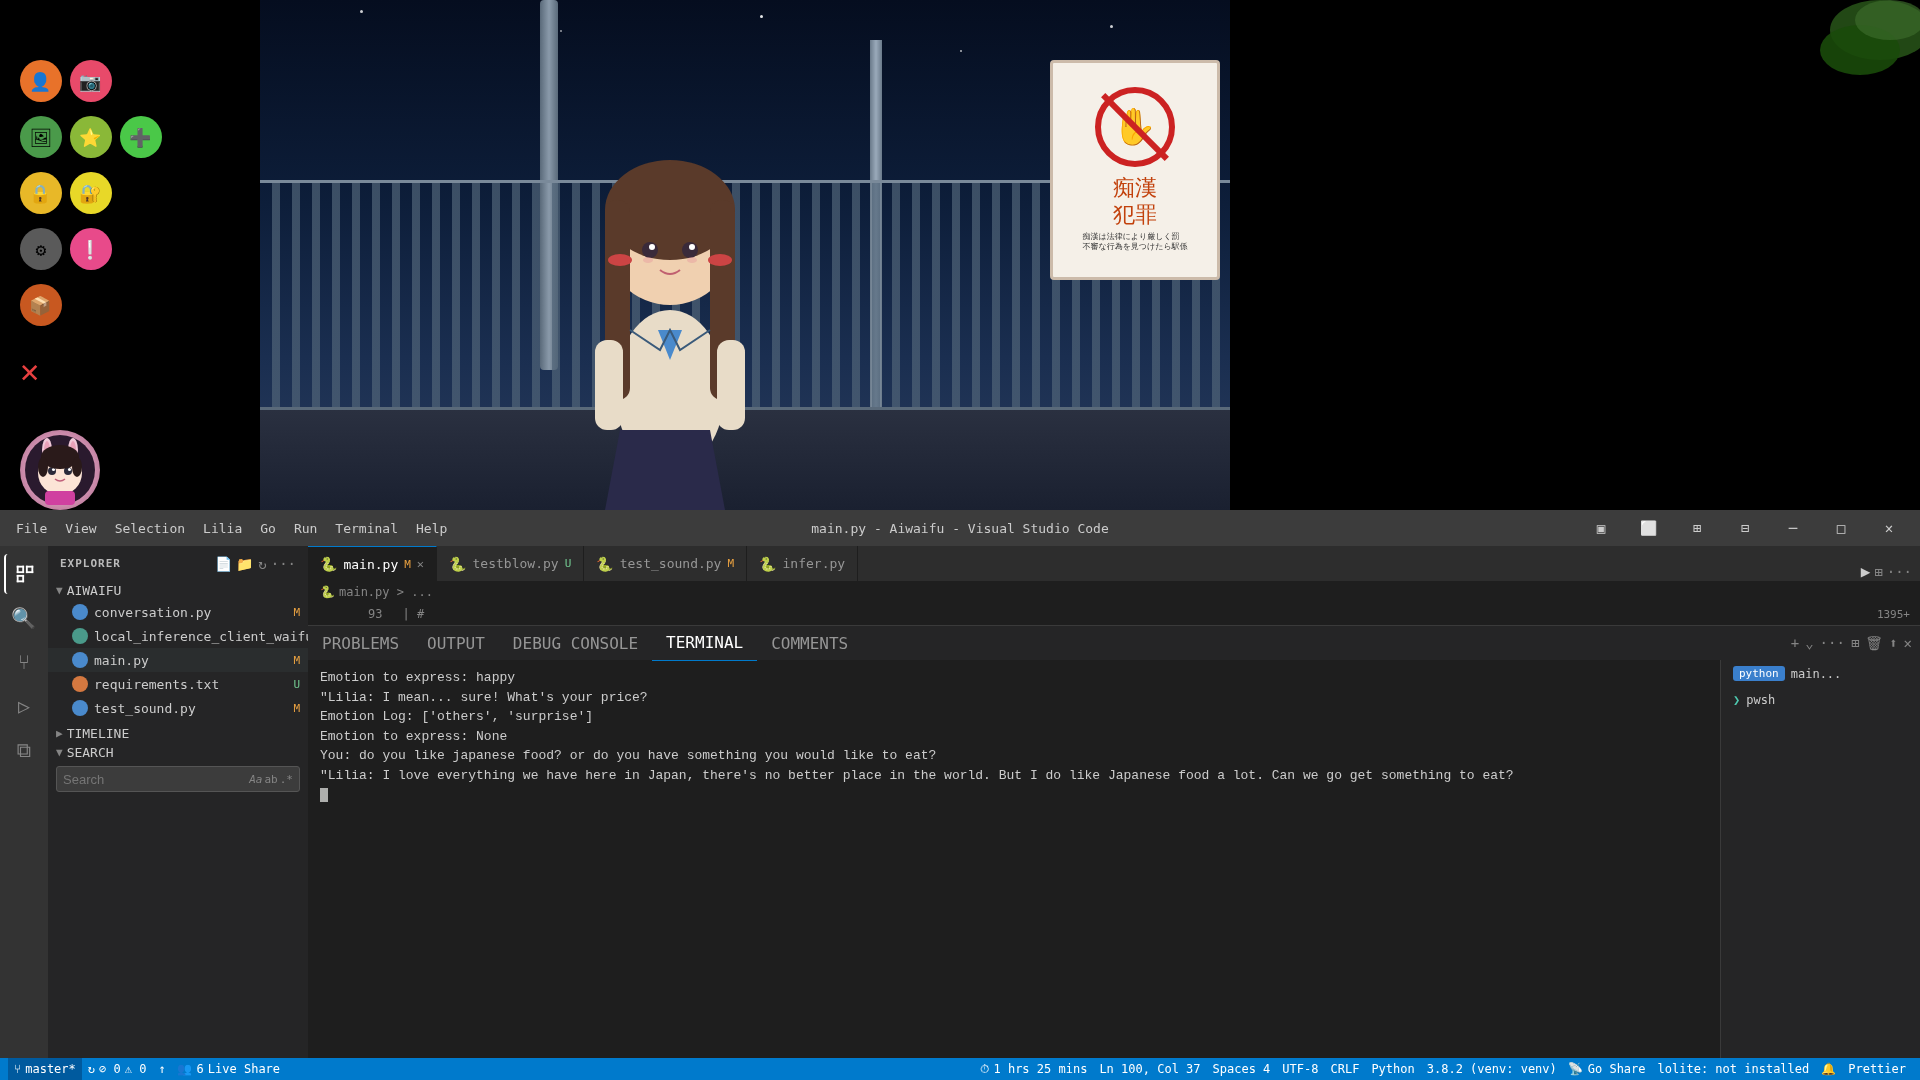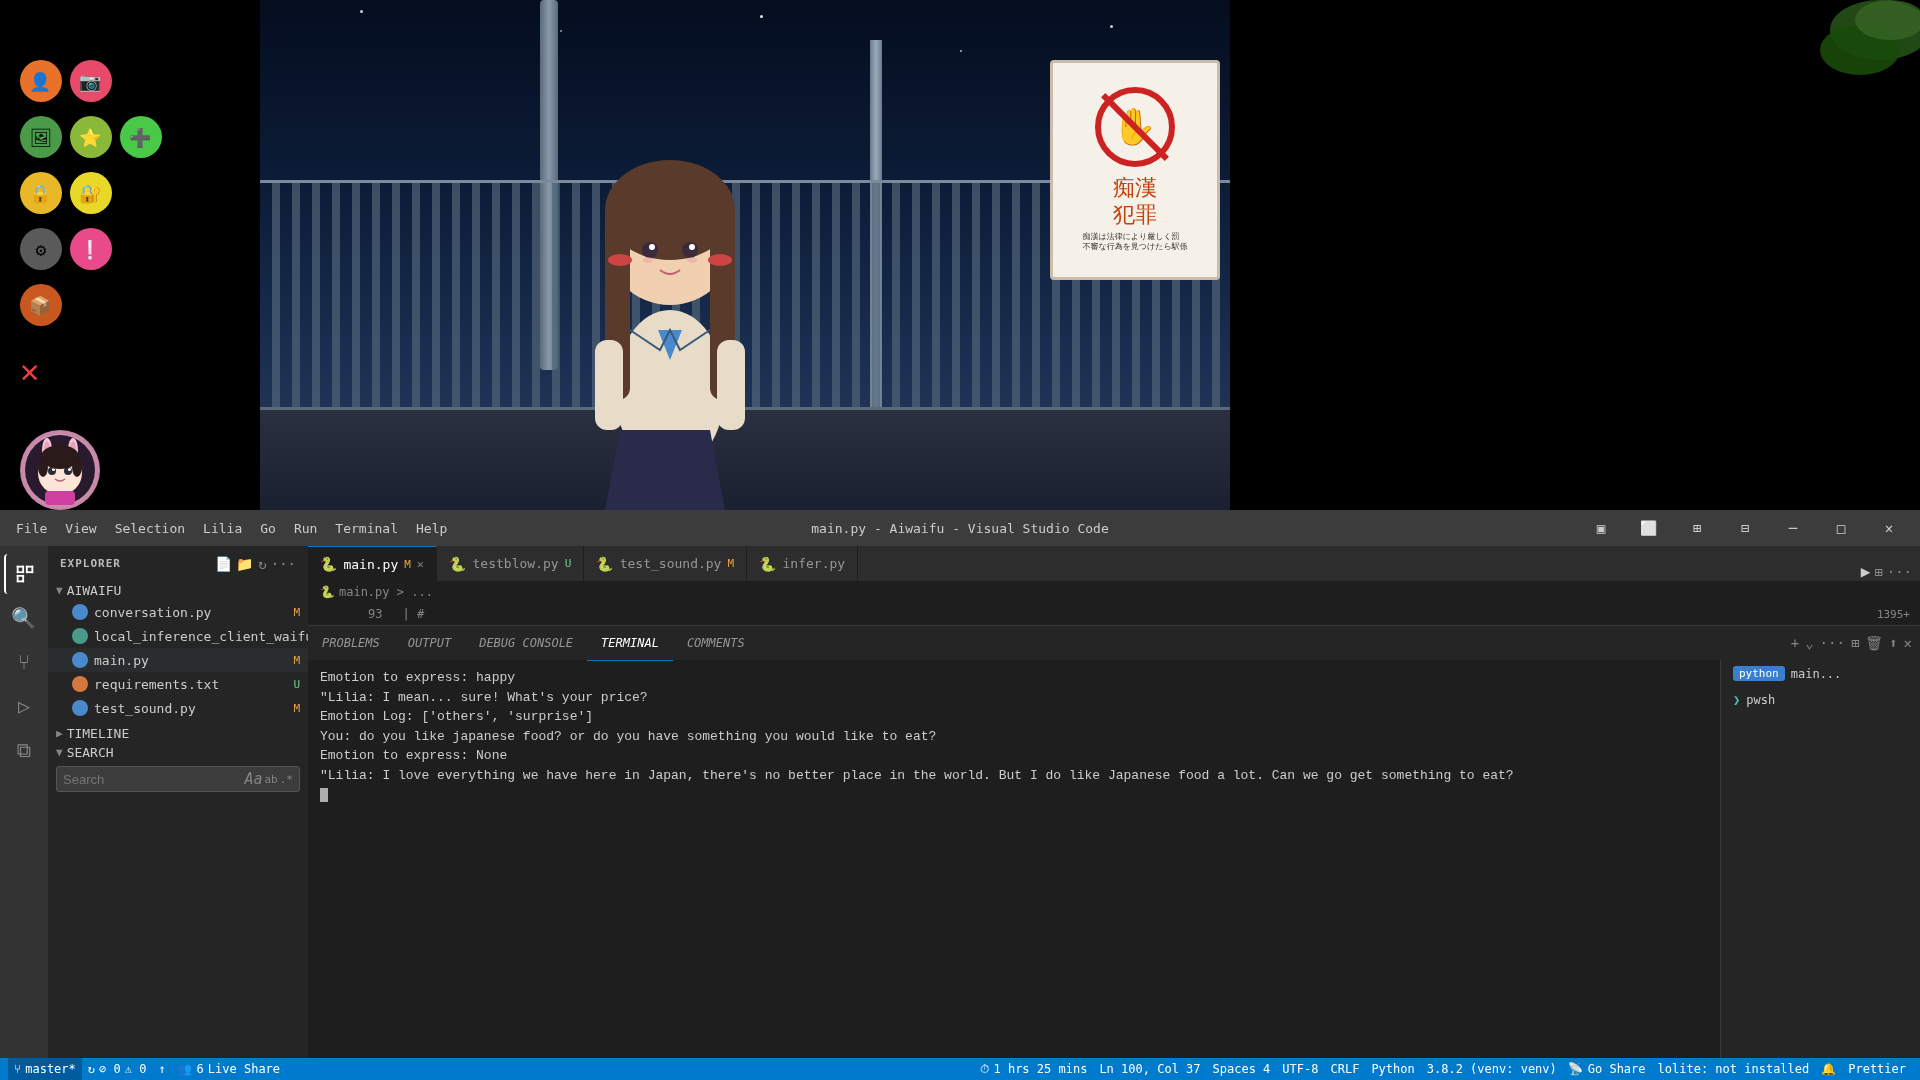--- a/index.html
+++ b/index.html
@@ -350,24 +350,23 @@
       align-items: center;
       border-top: 1px solid #3a3a3a;
       flex-shrink: 0;
     }
 
     .panel-tab {
       height: 35px;
       display: flex;
       align-items: center;
       padding: 0 14px;
-      font-size: 12px;
+      font-size: 16px;
       color: #969696;
       cursor: pointer;
-      font-style: italic;
     }
 
     .panel-tab.active {
       color: #ffffff;
       border-bottom: 1px solid #007acc;
     }
 
     .panel-tab-actions {
       margin-left: auto;
       display: flex;
@@ -742,21 +741,21 @@
       <span class="chevron">▶</span>
       <span>TIMELINE</span>
     </div>
 
     <div class="section-header">
       <span class="chevron">▼</span>
       <span>SEARCH</span>
     </div>
     <div class="search-box">
       <input type="text" class="search-input" placeholder="Search" style="">
-      <span style="color:#858585; font-size:15px; margin-left:2px;font-style:italic;">Aa</span>
+      <span style="color:#858585; font-size:11px; margin-left:2px;font-style:italic;">Aa</span>
       <span style="color:#858585; font-size:11px; margin-left:2px;">ab</span>
       <span style="color:#858585; font-size:11px; margin-left:2px;">.*</span>
     </div>
   </div>
 
   <div class="main-content">
 
     <div class="tab-bar">
       <div class="tab active">
         <span class="tab-icon" style="color:#4ec9b0;">🐍</span>
@@ -815,22 +814,22 @@
           <span>⬆</span>
           <span>✕</span>
         </div>
       </div>
 
       <div style="display:flex; flex:1; overflow:hidden;">
         <div class="terminal-output">
           <div class="term-line">Emotion to express: happy</div>
           <div class="term-line">"Lilia: I mean... sure! What's your price?</div>
           <div class="term-line">Emotion Log: ['others', 'surprise']</div>
+          <div class="term-line">Emotion to express: None</div>
           <div class="term-line">You: do you like japanese food? or do you have something you would like to eat?</div>
-          <div class="term-line">Emotion to express: None</div>
           <div class="term-line">"Lilia: I love everything we have here in Japan, there's no better place in the world. But I do like Japanese food a lot. Can we go get something to eat?</div>
           <div class="term-line"><span class="term-cursor"></span></div>
         </div>
 
         <div class="right-panel">
           <div class="right-panel-item">
             <span class="python-badge">python</span>
             <span>main...</span>
           </div>
           <div class="right-panel-item">

